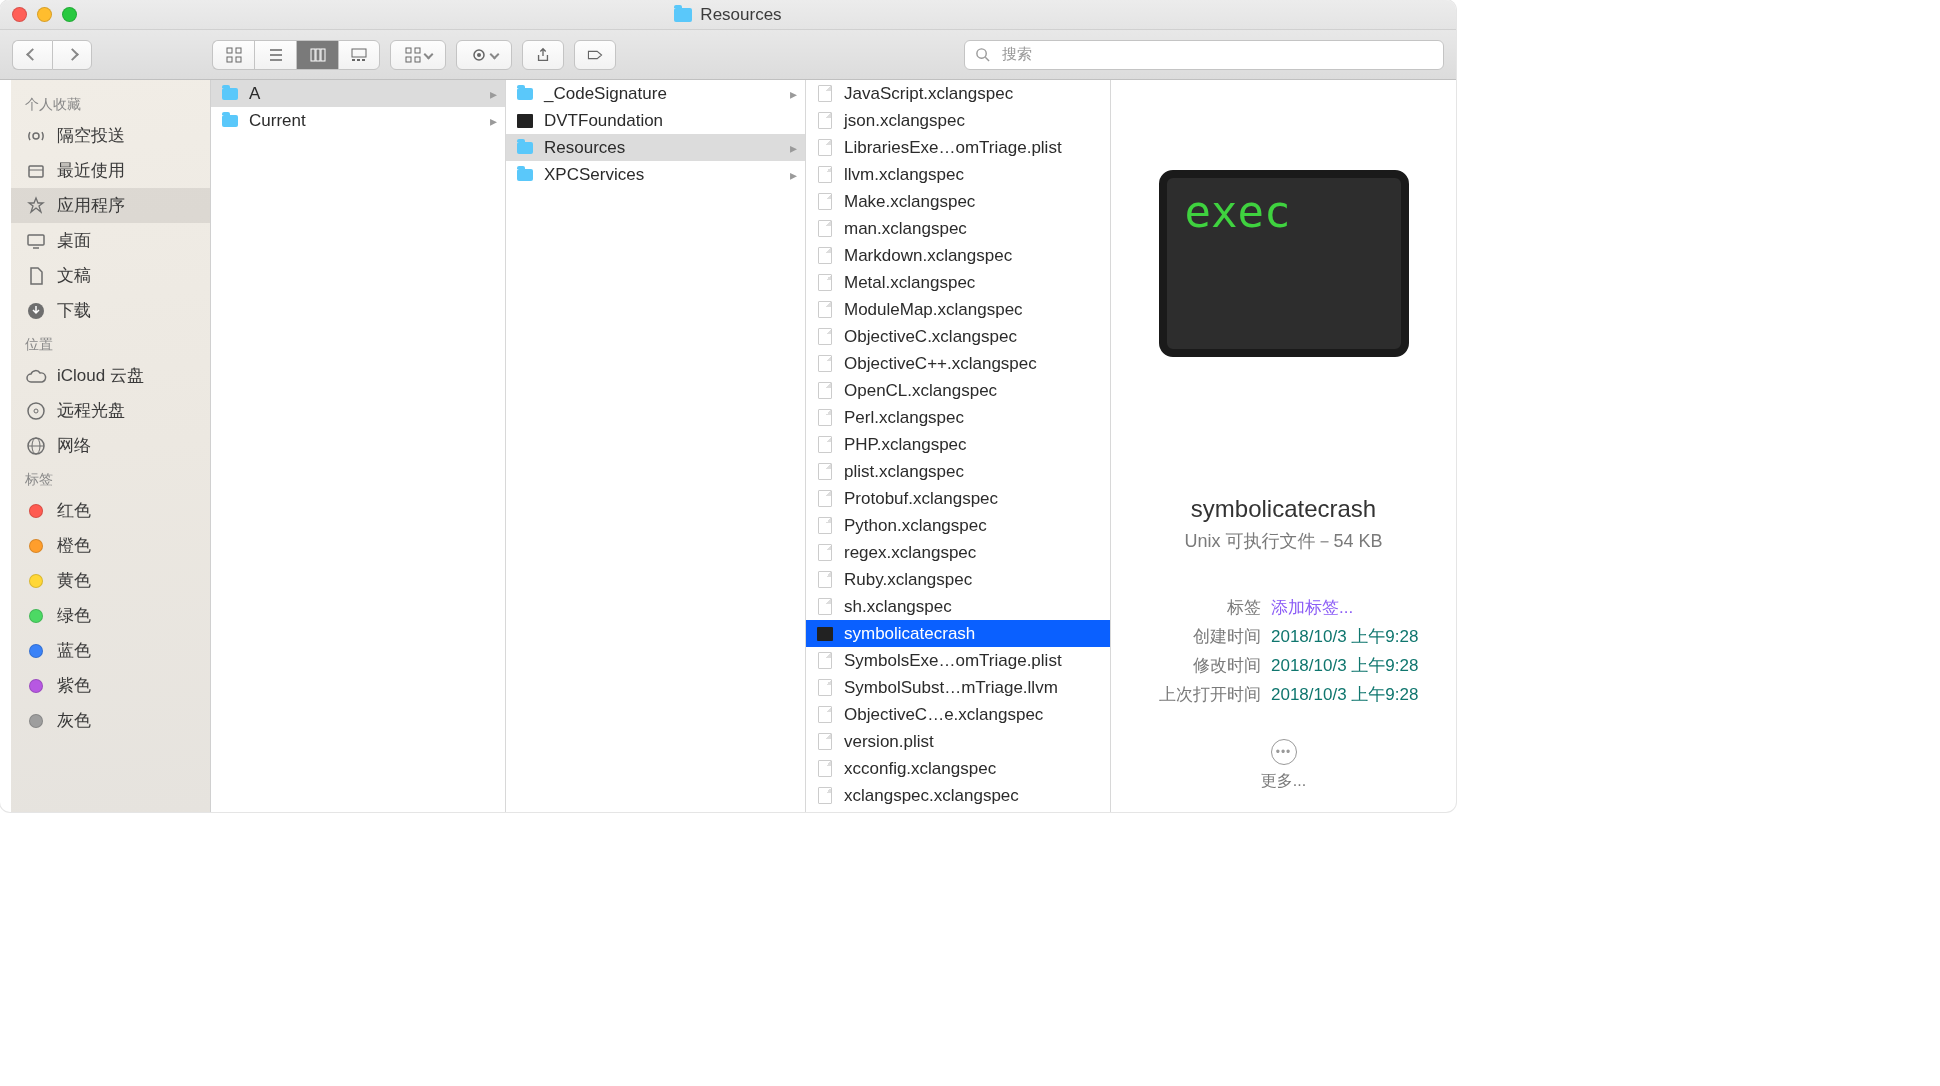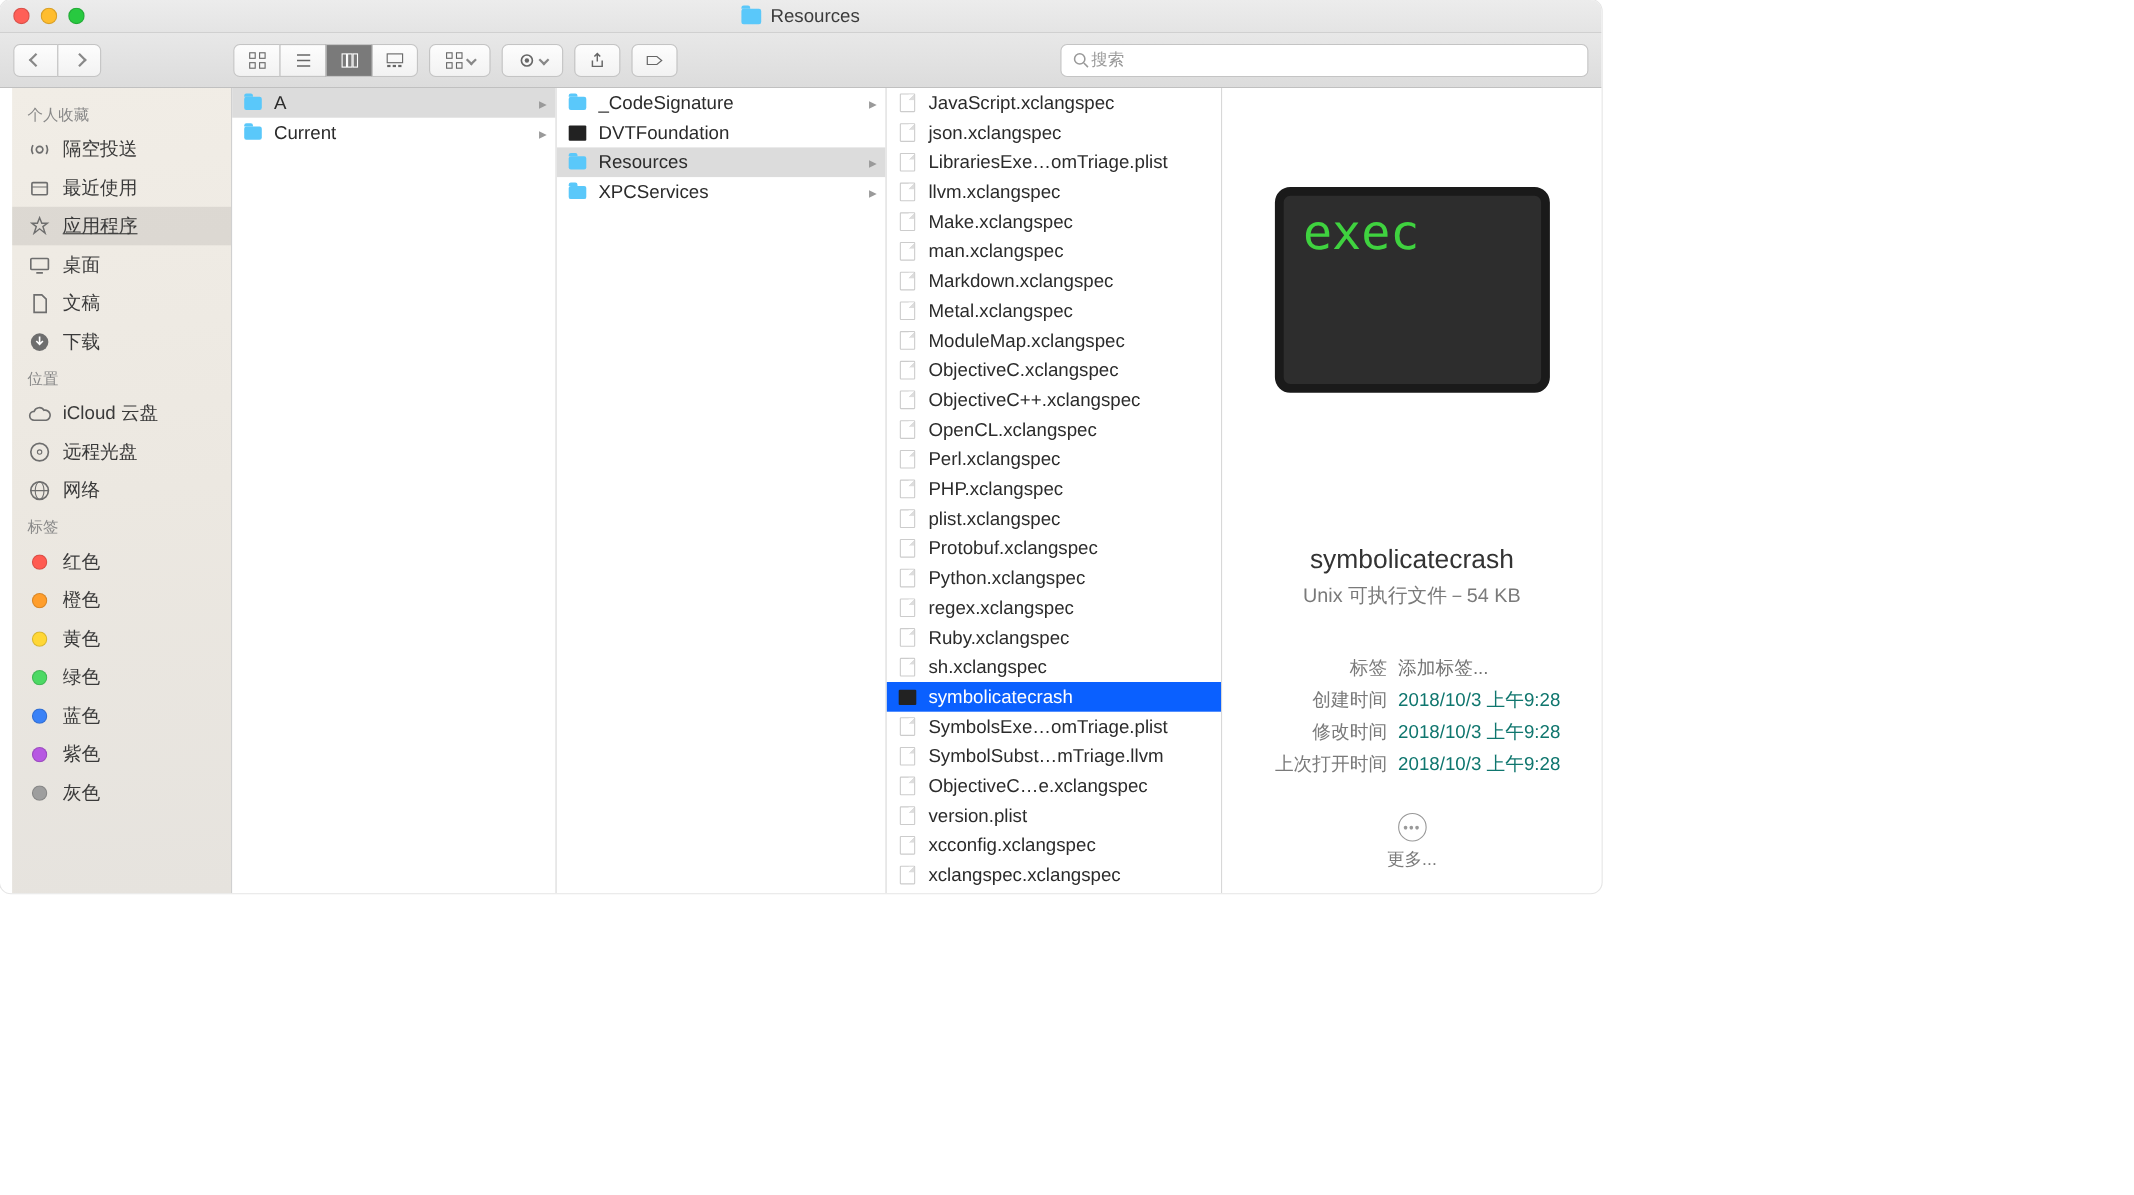--- a/index.html
+++ b/index.html
@@ -20,29 +20,29 @@
 .toolbar { height: 50px; background: linear-gradient(#e8e8e8,#dcdcdc); border-bottom: 1px solid #c0c0c0; display: flex; align-items: center; padding: 0 12px; gap: 10px; }
 .seg { display: flex; }
 .btn { height: 30px; background: linear-gradient(#fdfdfd,#f2f2f2); border: 1px solid #c4c4c4; display: flex; align-items: center; justify-content: center; font-size: 14px; color: #5a5a5a; }
 .btn.single { border-radius: 6px; padding: 0 12px; }
 .seg .btn { border-radius: 0; border-right-width: 0; }
 .seg .btn:first-child { border-top-left-radius: 6px; border-bottom-left-radius: 6px; }
 .seg .btn:last-child { border-top-right-radius: 6px; border-bottom-right-radius: 6px; border-right-width: 1px; }
 .btn.active { background: #7a7a7a; color: #fff; }
 .btn svg { width: 18px; height: 18px; }
 .spacer { flex: 1; }
-.search { flex: 0 0 480px; height: 30px; background: #fff; border: 1px solid #c4c4c4; border-radius: 6px; display: flex; align-items: center; padding: 0 10px; gap: 2px; color: #999; font-size: 15px; }
+.search { flex: 0 0 480px; height: 30px; background: #fff; border: 1px solid #c4c4c4; border-radius: 6px; display: flex; align-items: center; padding: 0 10px; gap: 12px; color: #999; font-size: 15px; }
 .search svg { width: 15px; height: 15px; }
 
 .body { display: flex; height: calc(100% - 80px); padding-left: 11px; }
 
 .sidebar { width: 200px; background: linear-gradient(175deg,#f1ede6 0%,#ece8e1 50%,#e6e3de 100%); border-right: 1px solid #d0d0d0; padding-top: 8px; overflow: hidden; }
 .sb-header { font-size: 14px; color: #888; padding: 8px 14px 4px; font-weight: 500; }
 .sb-item { display: flex; align-items: center; gap: 10px; padding: 6px 14px; font-size: 17px; color: #3a3a3a; }
-.sb-item.sel { background: rgba(0,0,0,0.08); text-decoration: underline; }
+.sb-item.sel { background: rgba(0,0,0,0.08); }
 .sb-item .ic { width: 22px; display: flex; justify-content: center; color: #6e6e6e; }
 .tag-dot { width: 14px; height: 14px; border-radius: 50%; border: 1px solid rgba(0,0,0,0.15); }
 
 .columns { flex: 1; display: flex; overflow: hidden; }
 .col { border-right: 1px solid #d8d8d8; overflow-y: auto; font-size: 17px; }
 .col1 { width: 295px; }
 .col2 { width: 300px; }
 .col3 { width: 305px; }
 .row { display: flex; align-items: center; gap: 10px; padding: 3px 10px; height: 27px; color: #2b2b2b; position: relative; }
 .row.sel-grey { background: #dcdcdc; }
@@ -55,21 +55,21 @@
 
 .preview { flex: 1; padding: 20px; display: flex; flex-direction: column; align-items: center; overflow-y:auto; }
 .exec-preview { width: 250px; height: 220px; background: #2d2d2d; border: 8px solid #1a1a1a; border-radius: 14px; margin: 70px 0 48px; display: flex; align-items: flex-start; padding: 8px 18px; }
 .exec-preview span { color: #3fd23f; font-size: 44px; font-family: Menlo, monospace; }
 .pv-name { font-size: 24px; color: #333; margin-top: 90px; }
 .pv-sub { font-size: 18px; color: #7a7a7a; margin-top: 6px; }
 .pv-meta { margin-top: 40px; width: 100%; font-size: 17px; }
 .pv-meta-row { display: flex; gap: 10px; padding: 3px 0; }
 .pv-meta-row .k { width: 130px; text-align: right; color: #7a7a7a; }
 .pv-meta-row .v { color: #0f766e; }
-.pv-meta-row .ph { color: #737373; }
+.pv-meta-row .ph { color: #8b5cf6; }
 .more { margin-top: 30px; text-align: center; color: #7a7a7a; font-size: 16px; }
 .more-dots { width: 26px; height: 26px; border: 1.5px solid #999; border-radius: 50%; display: inline-flex; align-items: center; justify-content: center; color: #999; letter-spacing: 1px; font-size: 12px; }
 
 .chev { display:inline-block; width:9px; height:9px; border-right:2px solid #888; border-bottom:2px solid #888; transform:rotate(-45deg); }
 .chev.l { transform:rotate(135deg); }
 .chev.d { transform:rotate(45deg); width:7px; height:7px; }
 </style>
 </head>
 <body>
 

